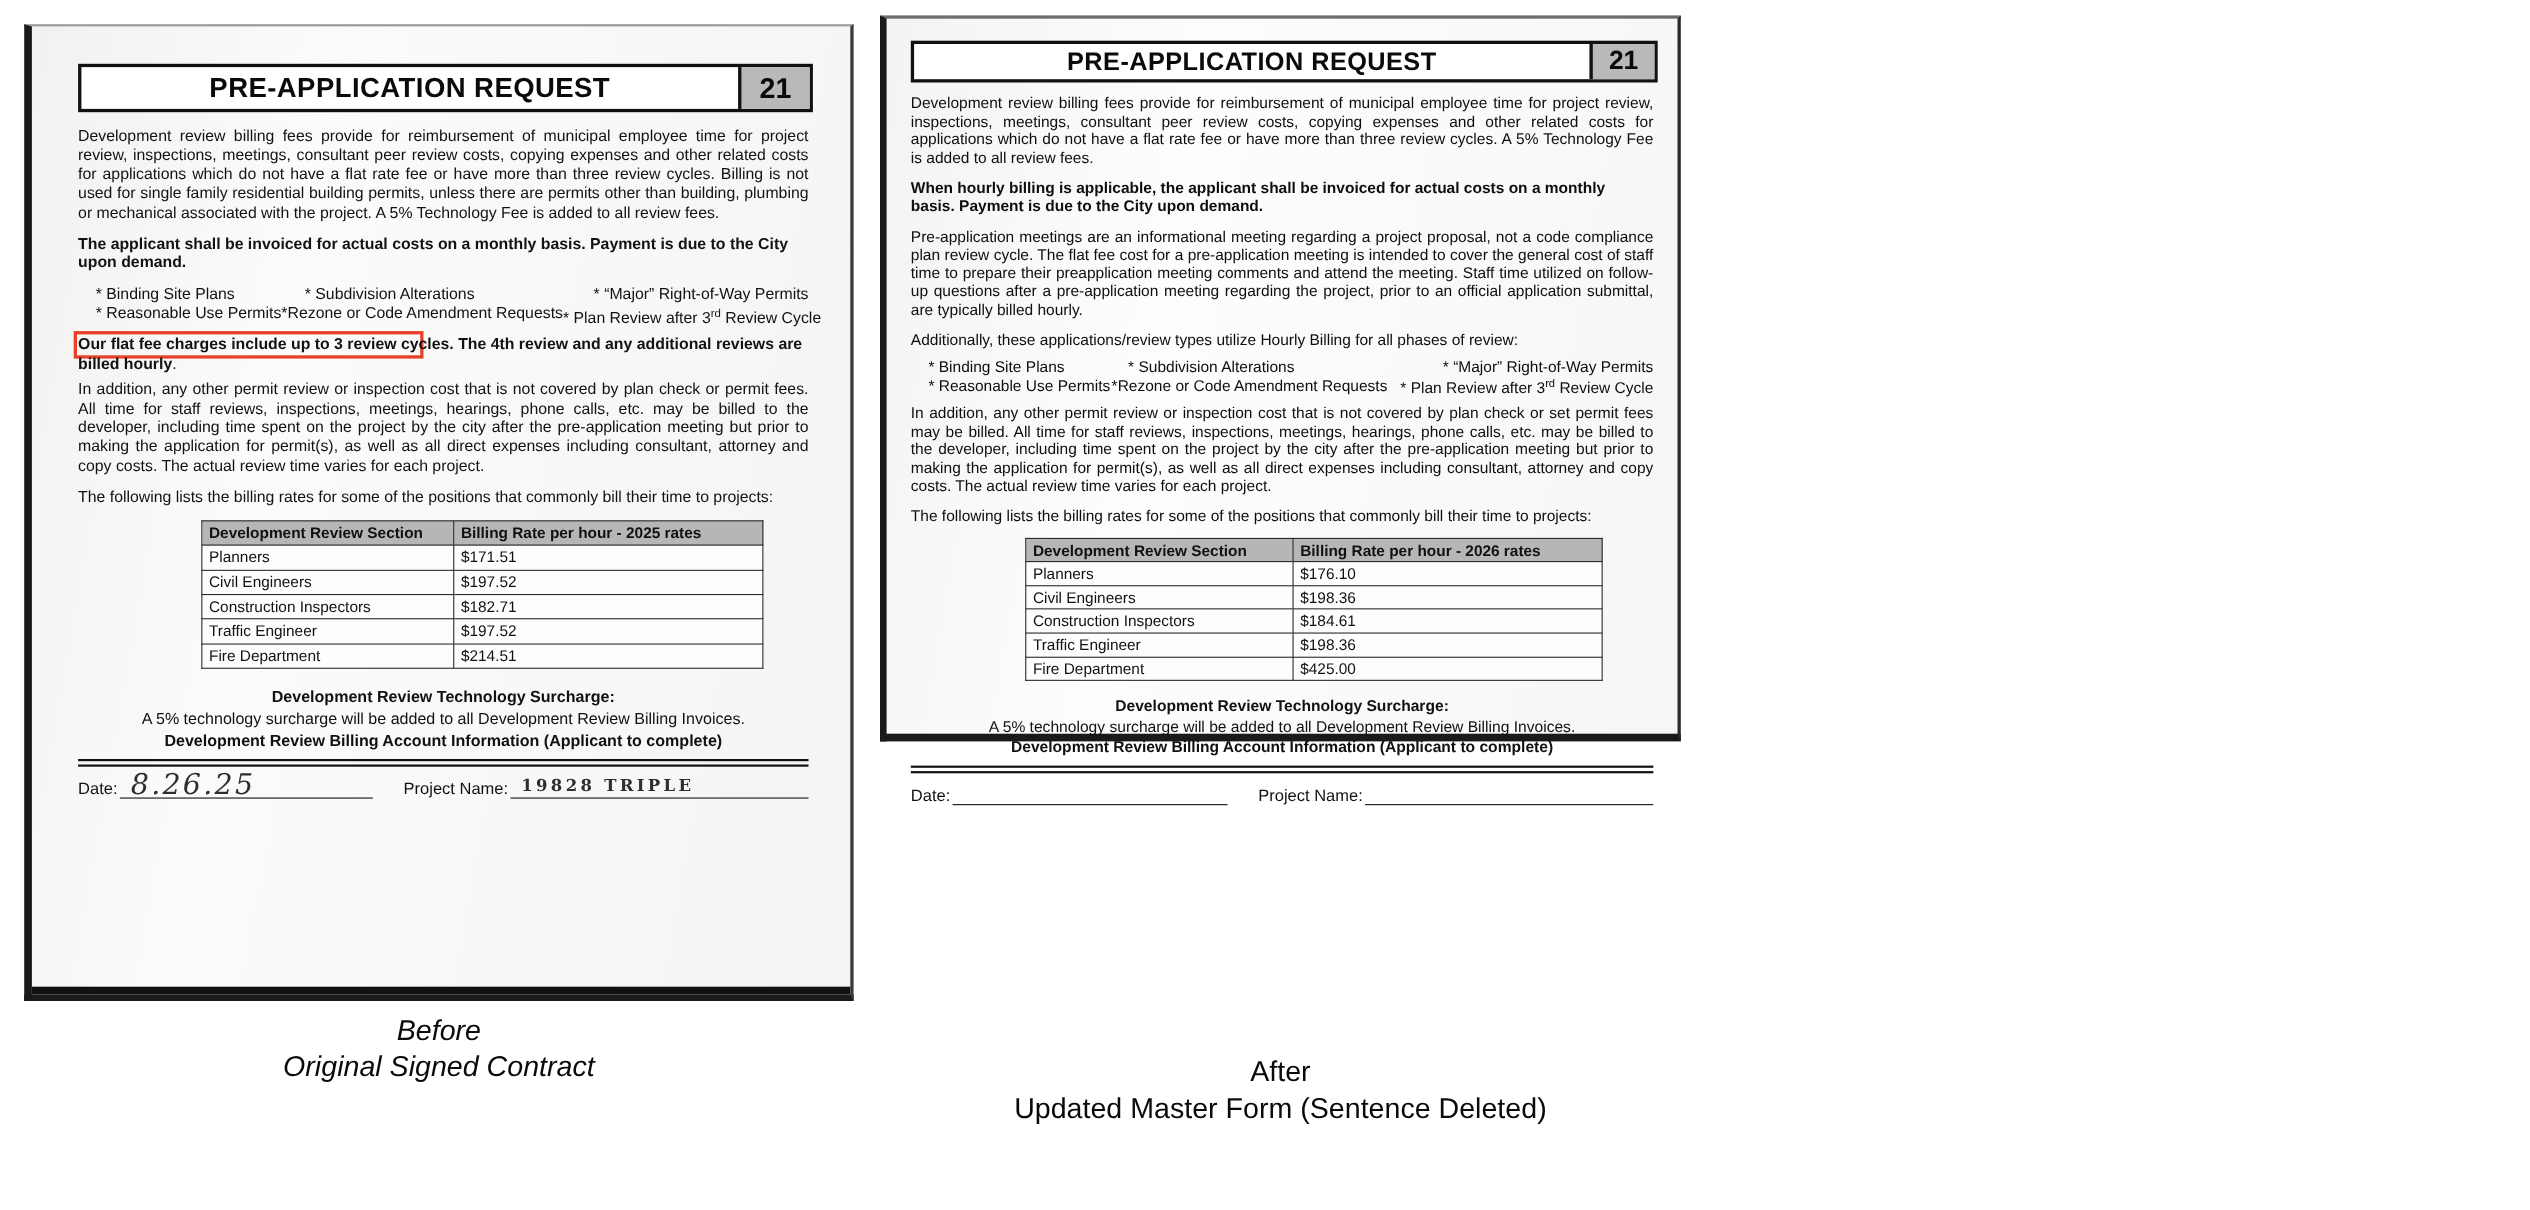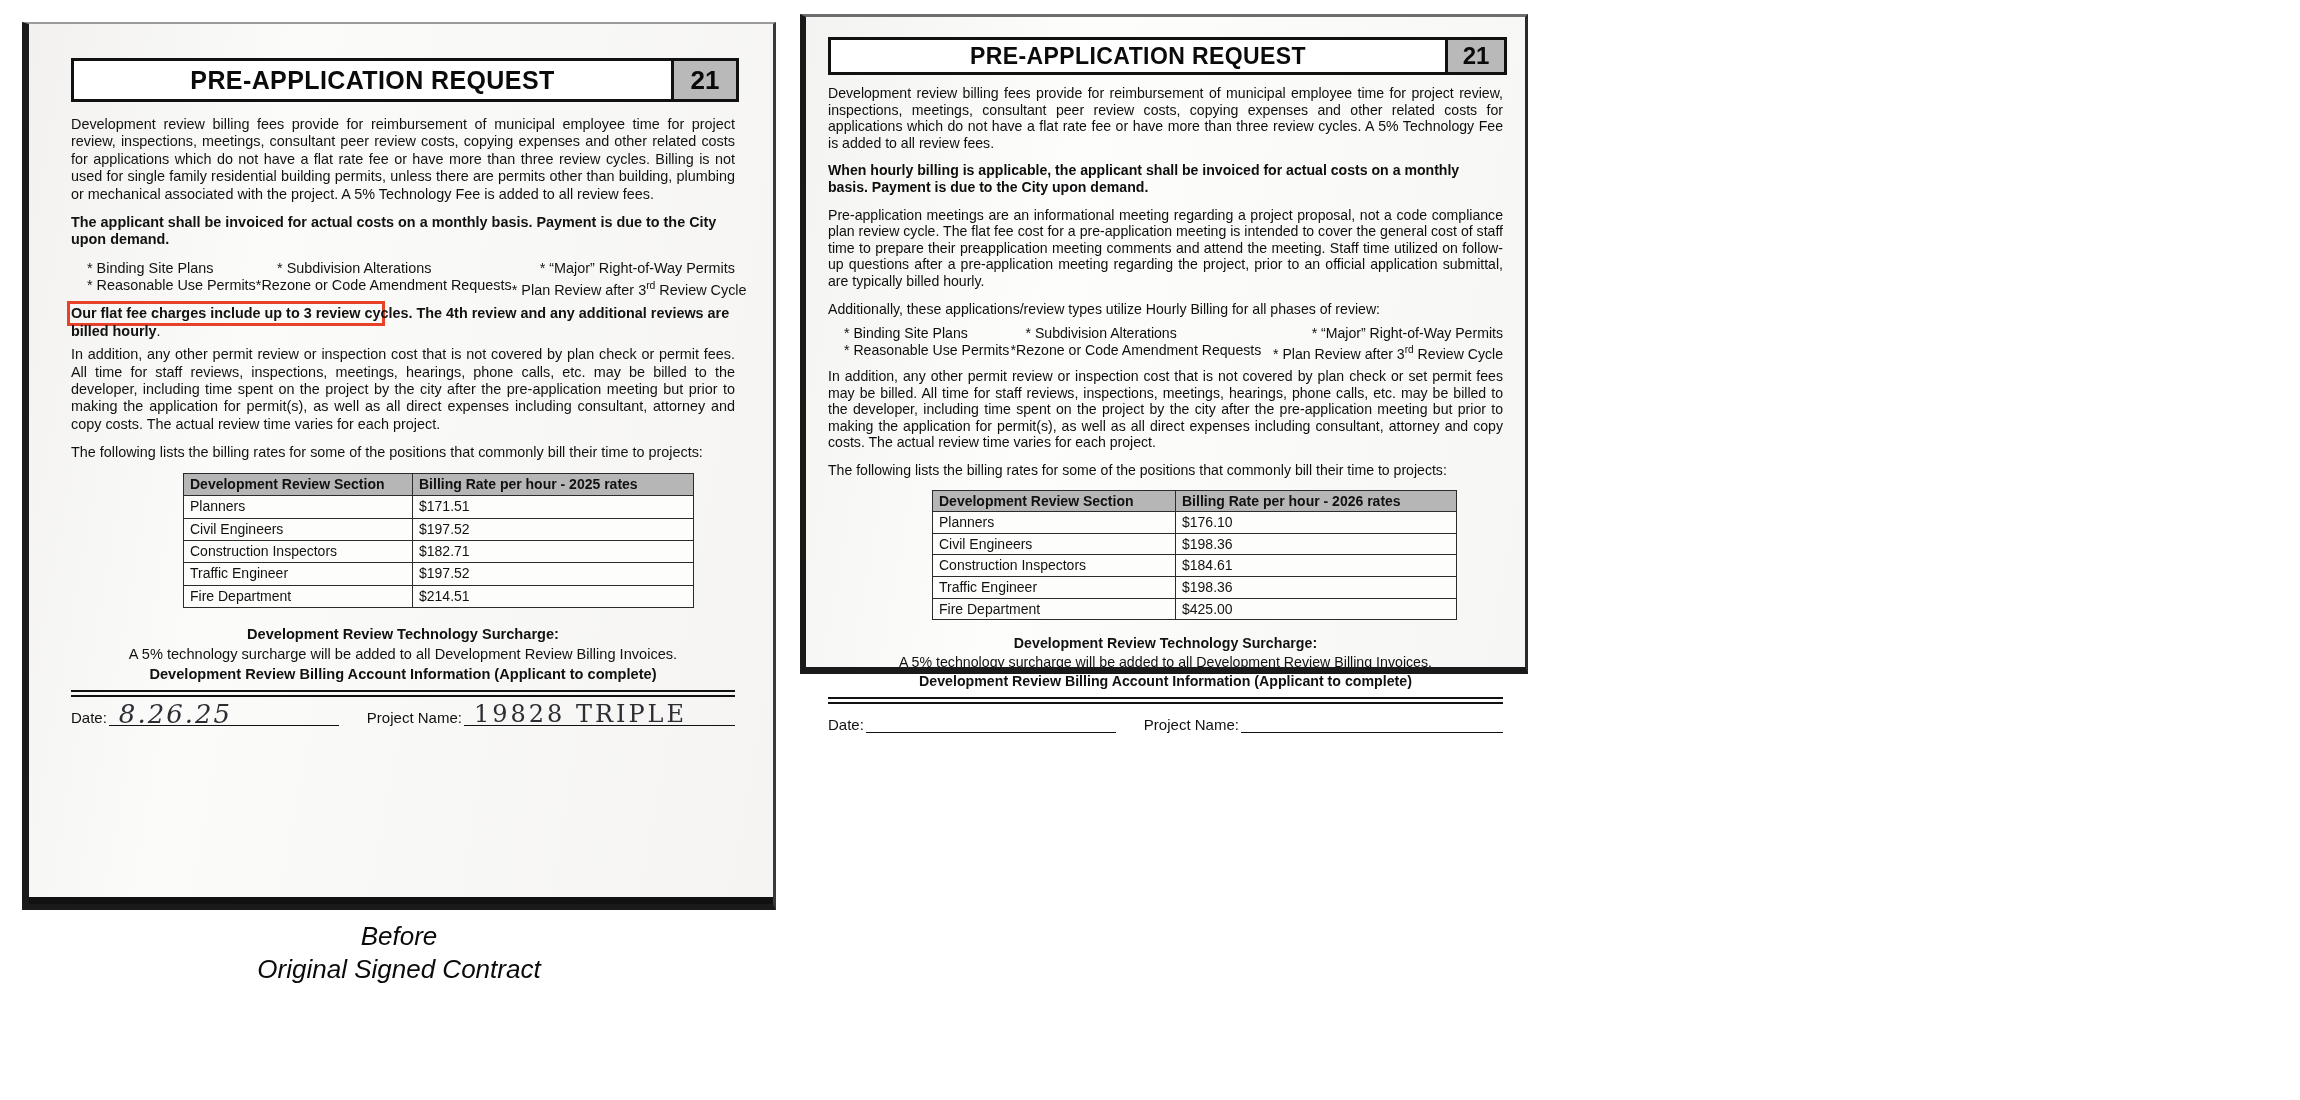--- a/index.html
+++ b/index.html
@@ -220,21 +220,22 @@
     font-family: "DejaVu Serif", serif;
     font-style: italic;
     font-size: 26px;
     letter-spacing: 2px;
     color: #2d2d33;
     white-space: nowrap;
   }
   .hand.caps {
     font-style: normal;
     letter-spacing: 3px;
-    font-size: 24px;
+    font-size: 15px;
+    font-weight: bold;
   }
 
   .bottom-bar-left {
     position: absolute;
     left: 0;
     right: 0;
     bottom: 0;
     height: 7px;
     background: #111;
   }
@@ -443,14 +444,18 @@
         <span class="gap"></span>
         <span class="lbl">Project Name:</span>
         <span class="fill">
           <span class="hand caps"></span>
         </span>
       </div>
 
     </div>
   </div>
 
+  <div class="caption caption-right">
+    <div>After</div>
+    <div>Updated Master Form (Sentence Deleted)</div>
+  </div>
 
 </div>
 
 </body></html>

